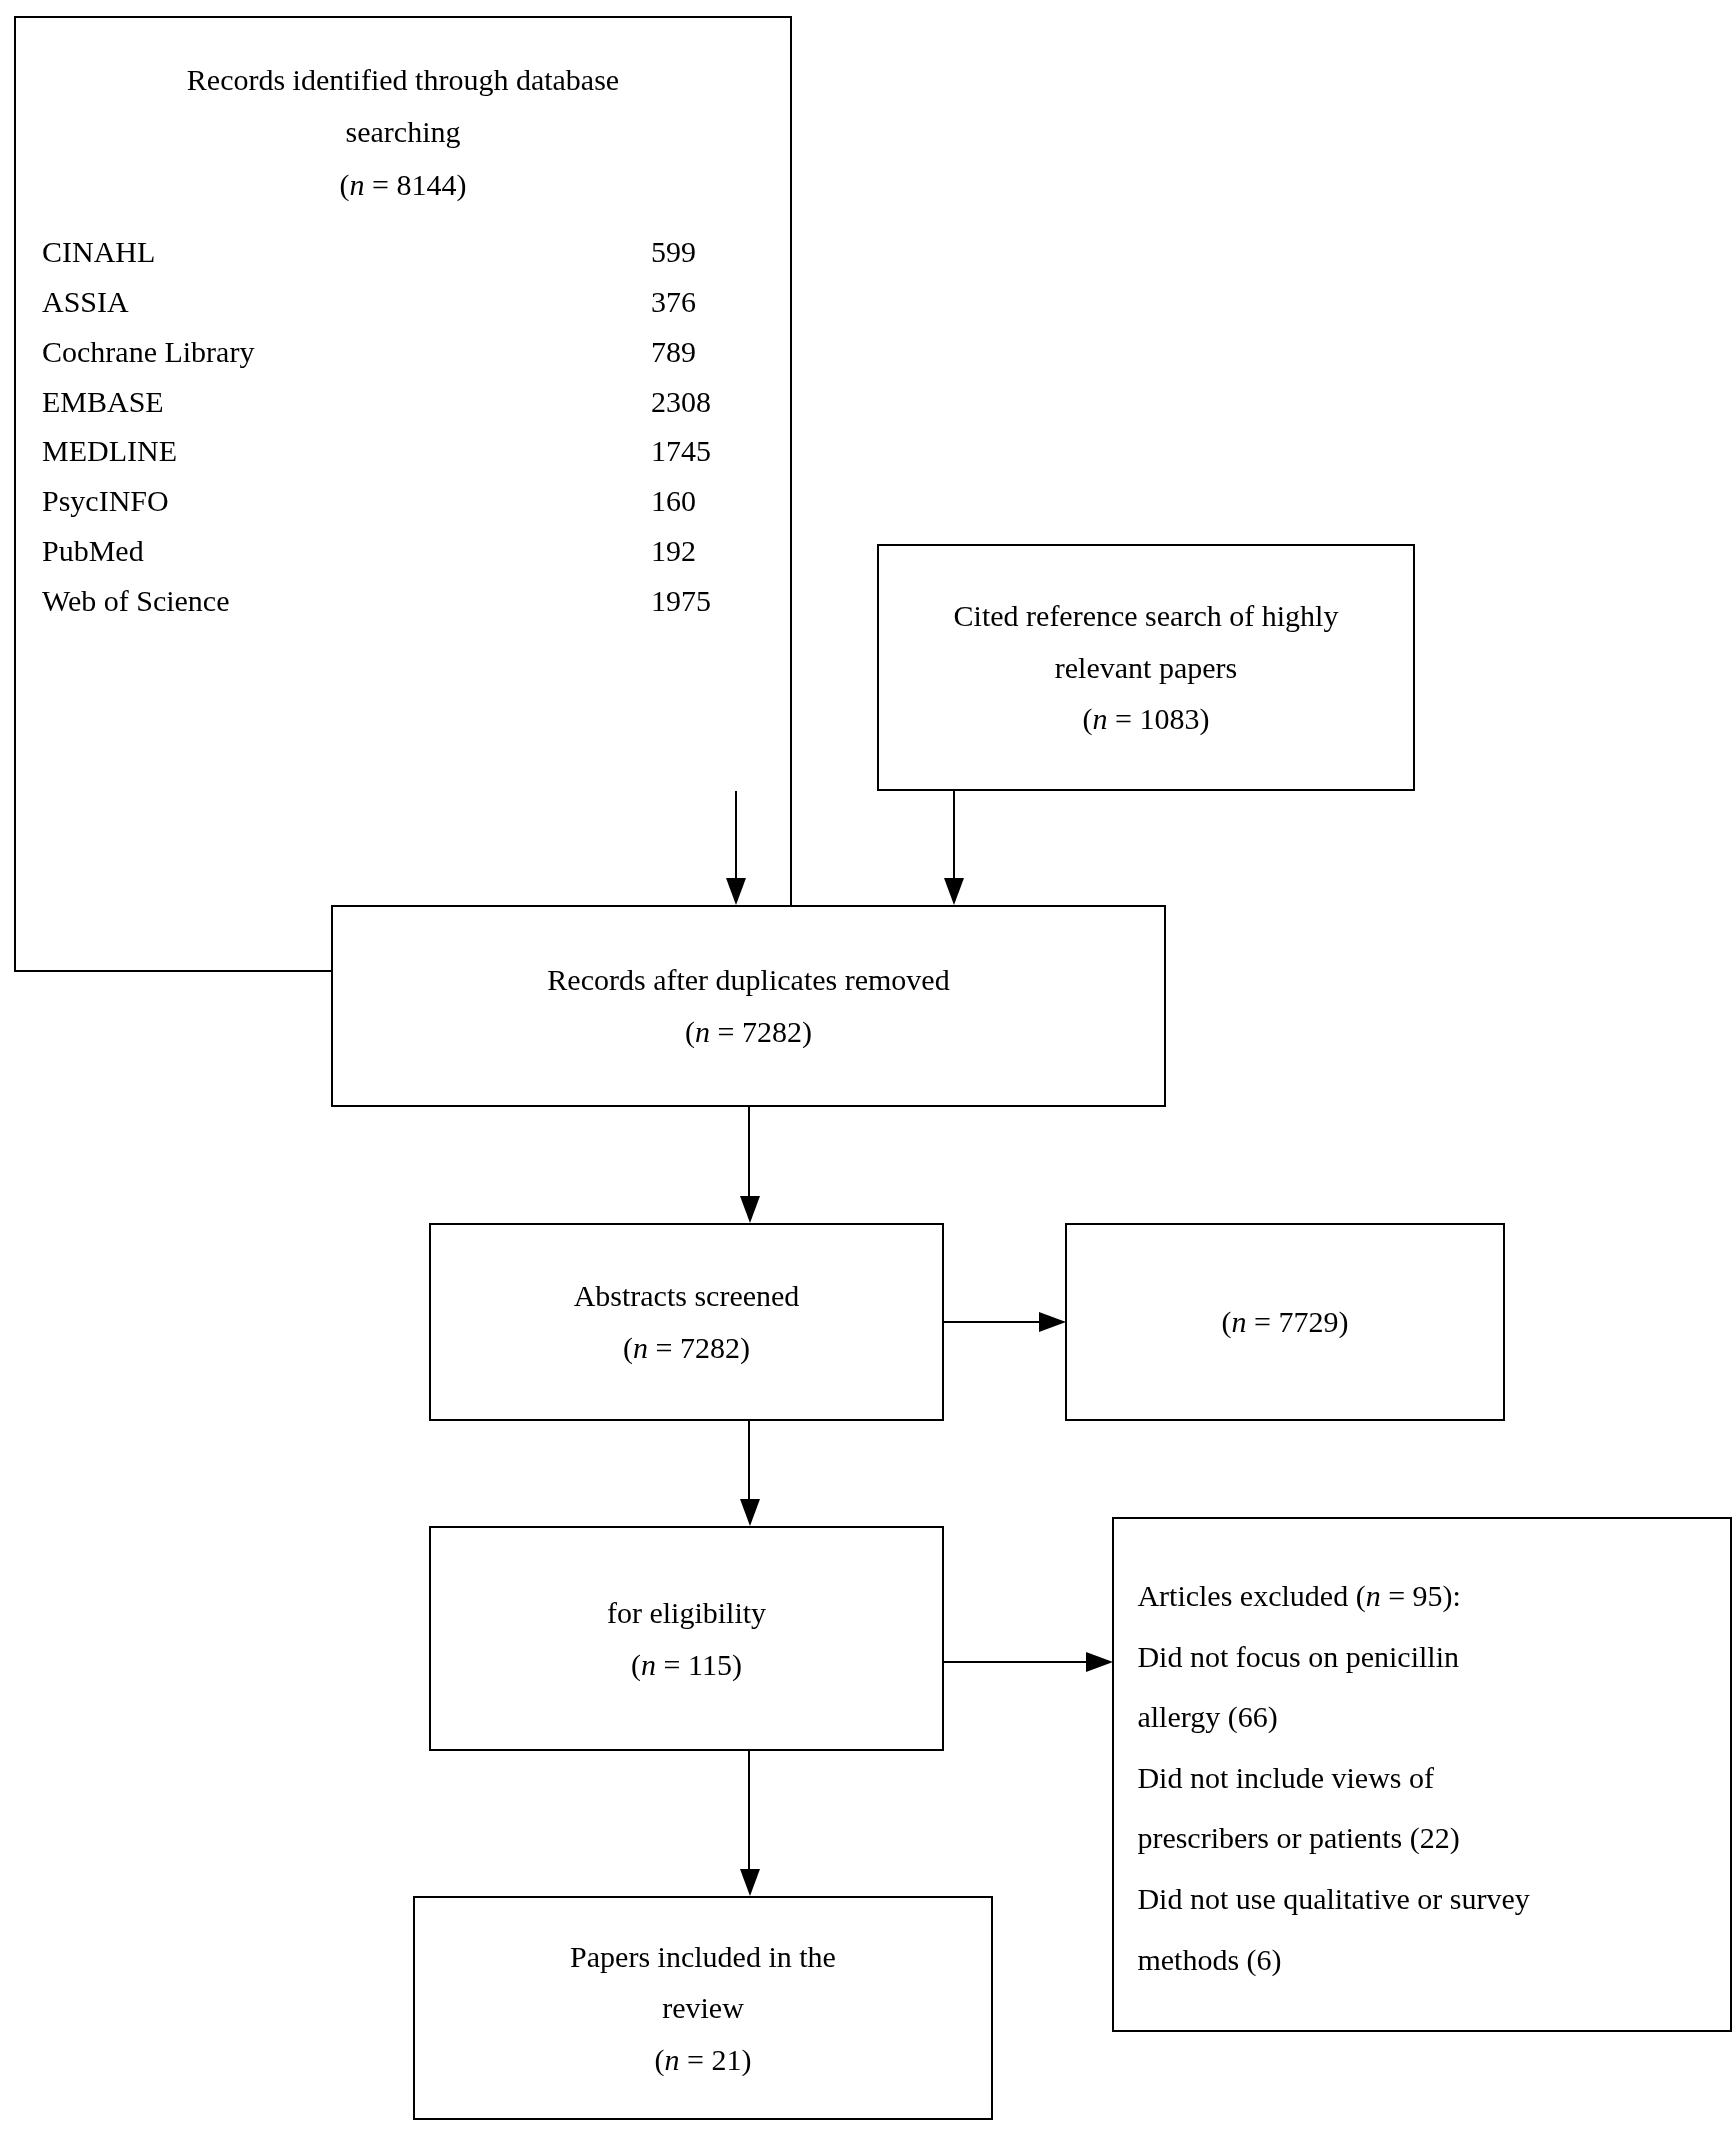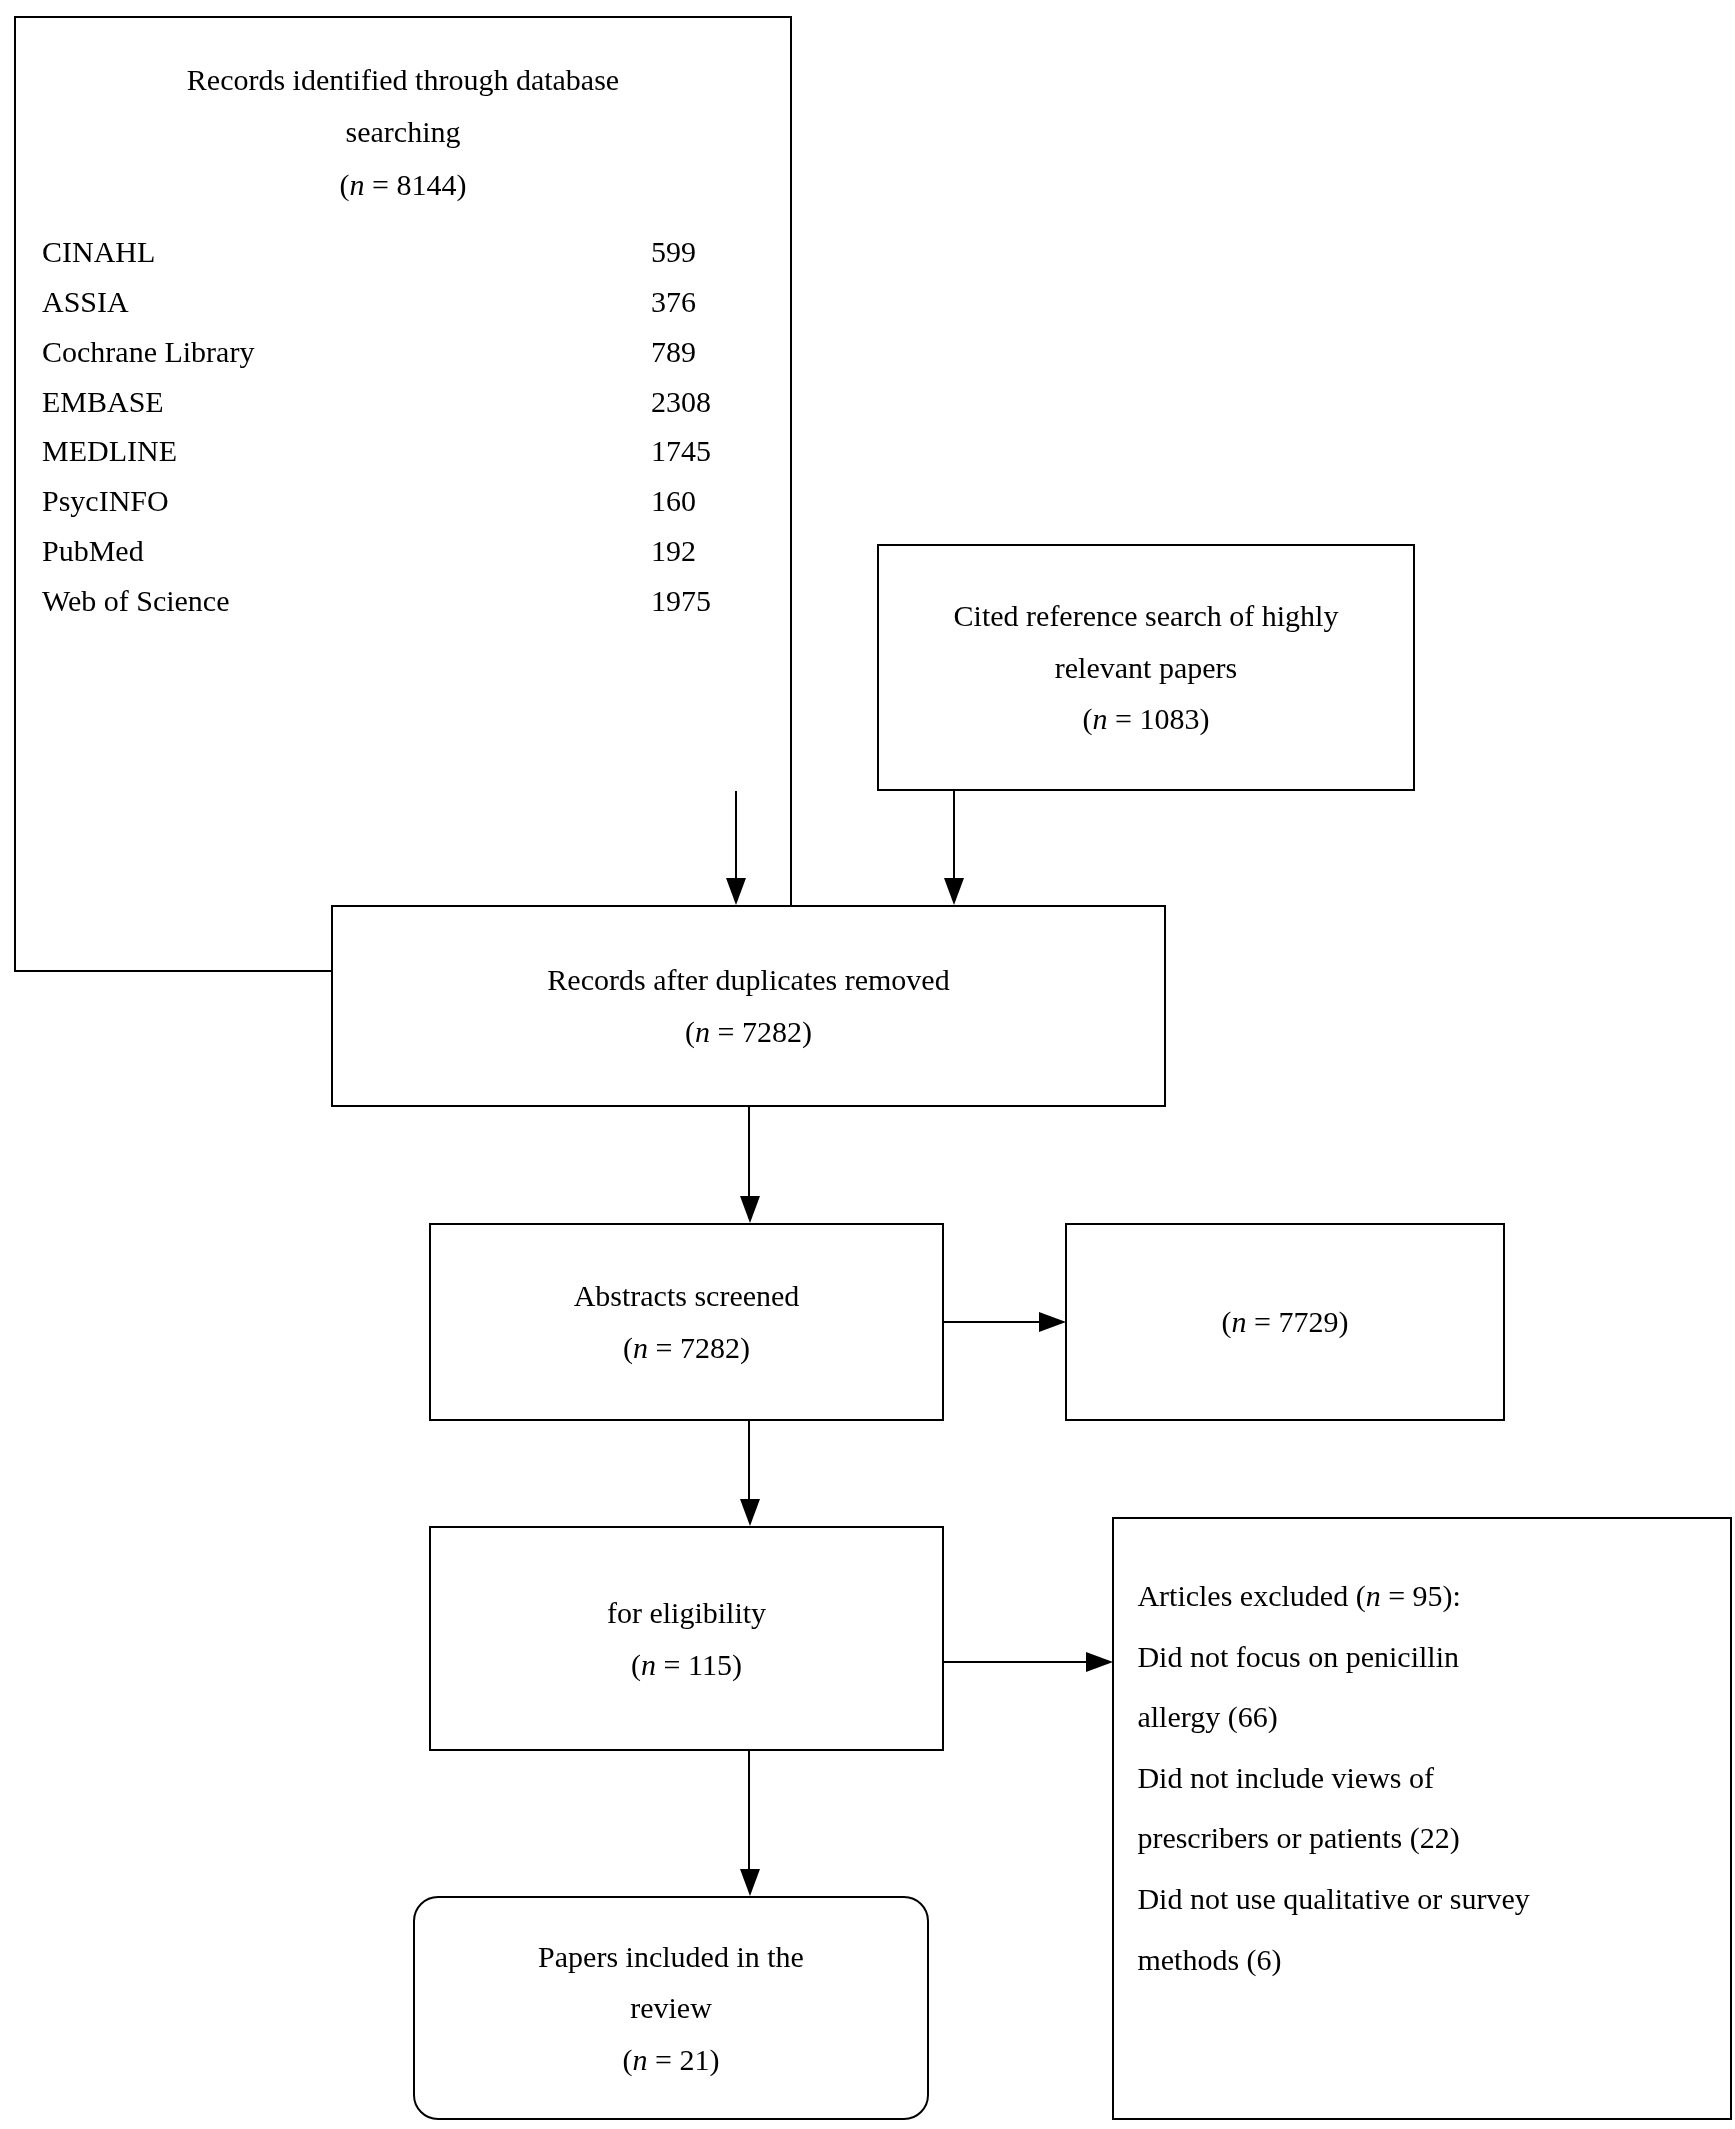--- a/index.html
+++ b/index.html
@@ -106,38 +106,37 @@
     top: 1526px;
     width: 515px;
     height: 225px;
   }
 
   
   #box-art-excluded {
     left: 1112px;
     top: 1517px;
     width: 620px;
-    height: 603px;
+    height: 515px;
     justify-content: flex-start;
     padding-top: 47px;
   }
   #box-art-excluded .line {
     text-align: left;
     padding-left: 23.4px;
     font-size: 30px;
     line-height: 2.02;
   }
 
   
   #box-included {
     left: 413px;
     top: 1896px;
-    width: 516px;
+    width: 580px;
     height: 224px;
-    border-radius: 25px;
   }
 
   
   .vline {
     position: absolute;
     width: 2.3px;
     background: #000000;
   }
   .hline {
     position: absolute;

